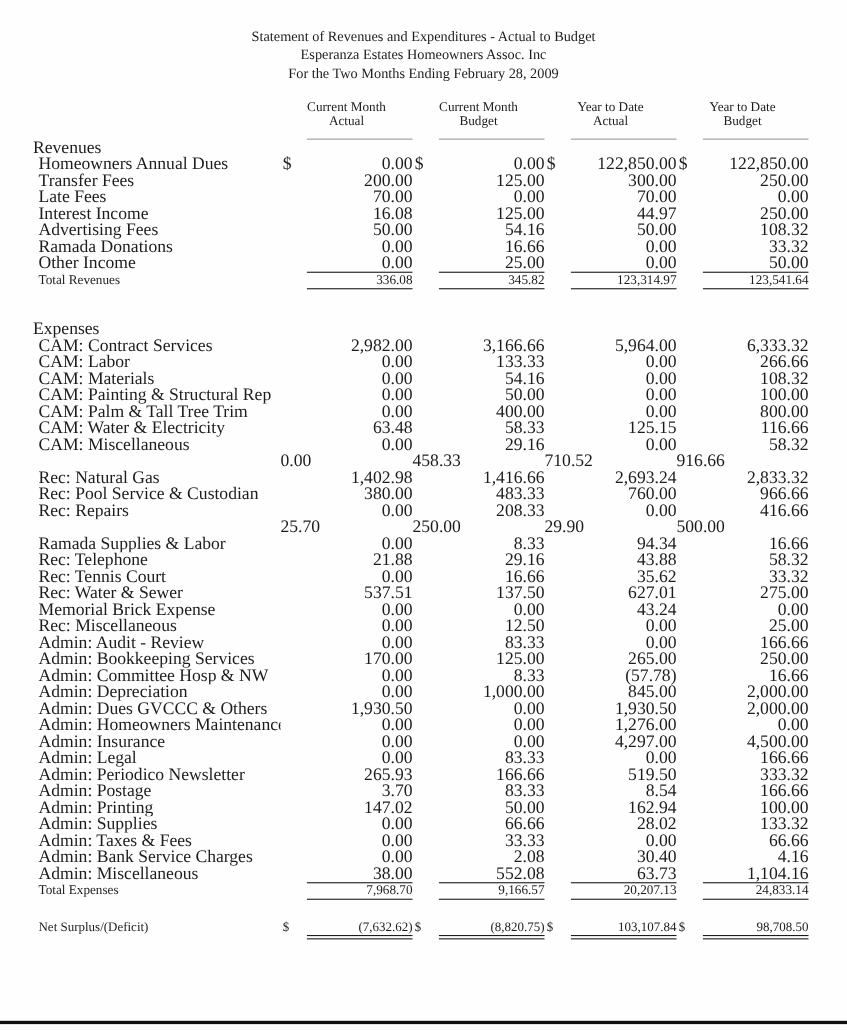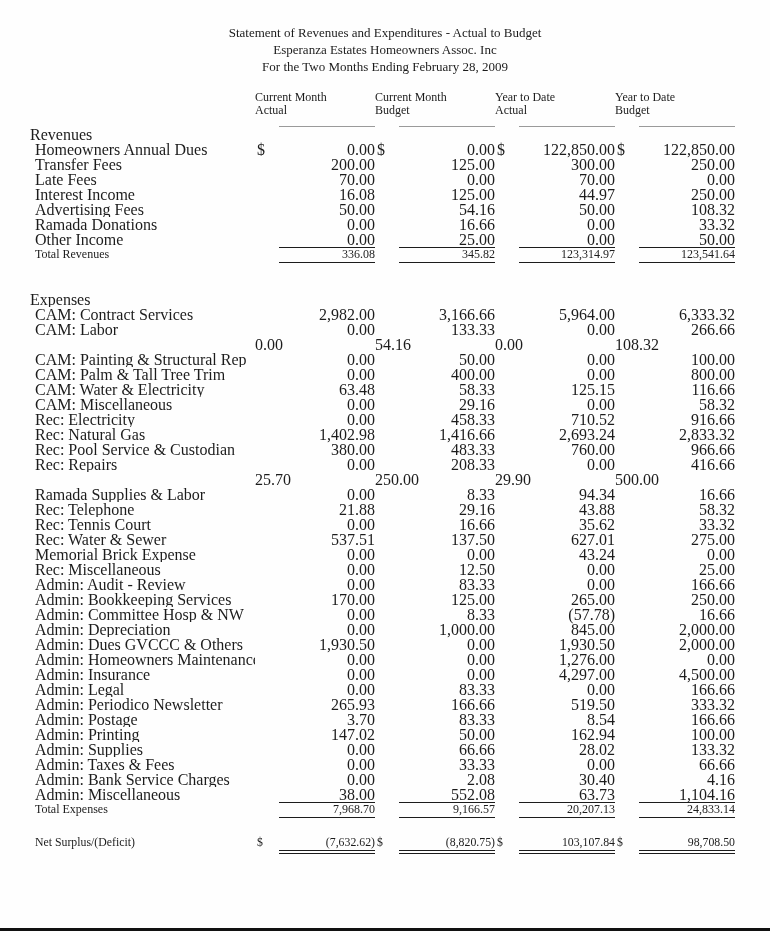--- a/index.html
+++ b/index.html
@@ -12,21 +12,21 @@
     overflow:hidden;
   }
   .titles { padding-top:24px; text-align:center; font-size:13px; line-height:17px; }
   .titles div { white-space:nowrap; }
   .statement { margin:16px 35px 0 30px; }
 
   .colheads, .rule-row, .row {
     display:grid;
     grid-template-columns:225px repeat(4, 120px);
   }
-  .colheads .colhead { text-align:left; font-size:12px; line-height:13px; }
+  .colheads .colhead { text-align:center; font-size:12px; line-height:13px; }
   .rule-row { height:10px; }
   .rule-row .hrule { align-self:end; justify-self:end; width:96px; border-bottom:1px solid #9a9a9a; }
 
   .row { grid-template-columns:225px repeat(4, 24px 96px); height:15px; font-size:16px; line-height:15px; align-items:baseline; }
   .row .lbl { padding-left:5px; white-space:nowrap; overflow:hidden; }
   .row.section-title .lbl { padding-left:0; }
   .row .cur { text-align:left; padding-left:2px; }
   .row .val { text-align:right; white-space:nowrap; }
   .row .val.u  { border-bottom:1.2px solid #1c1c1c; }
   .row .val.uu { border-bottom:4px double #1c1c1c;text-align:right; }
@@ -204,20 +204,21 @@
         <span class="cur"></span>
         <span class="val">0.00</span>
         <span class="cur"></span>
         <span class="val">133.33</span>
         <span class="cur"></span>
         <span class="val">0.00</span>
         <span class="cur"></span>
         <span class="val">266.66</span>
       </div>
       <div class="row">
+        <span class="lbl">CAM: Materials</span>
         <span class="cur"></span>
         <span class="val">0.00</span>
         <span class="cur"></span>
         <span class="val">54.16</span>
         <span class="cur"></span>
         <span class="val">0.00</span>
         <span class="cur"></span>
         <span class="val">108.32</span>
       </div>
       <div class="row">
@@ -258,21 +259,20 @@
         <span class="cur"></span>
         <span class="val">0.00</span>
         <span class="cur"></span>
         <span class="val">29.16</span>
         <span class="cur"></span>
         <span class="val">0.00</span>
         <span class="cur"></span>
         <span class="val">58.32</span>
       </div>
       <div class="row">
-        <span class="lbl">Rec: Electricity</span>
         <span class="cur"></span>
         <span class="val">0.00</span>
         <span class="cur"></span>
         <span class="val">458.33</span>
         <span class="cur"></span>
         <span class="val">710.52</span>
         <span class="cur"></span>
         <span class="val">916.66</span>
       </div>
       <div class="row">

